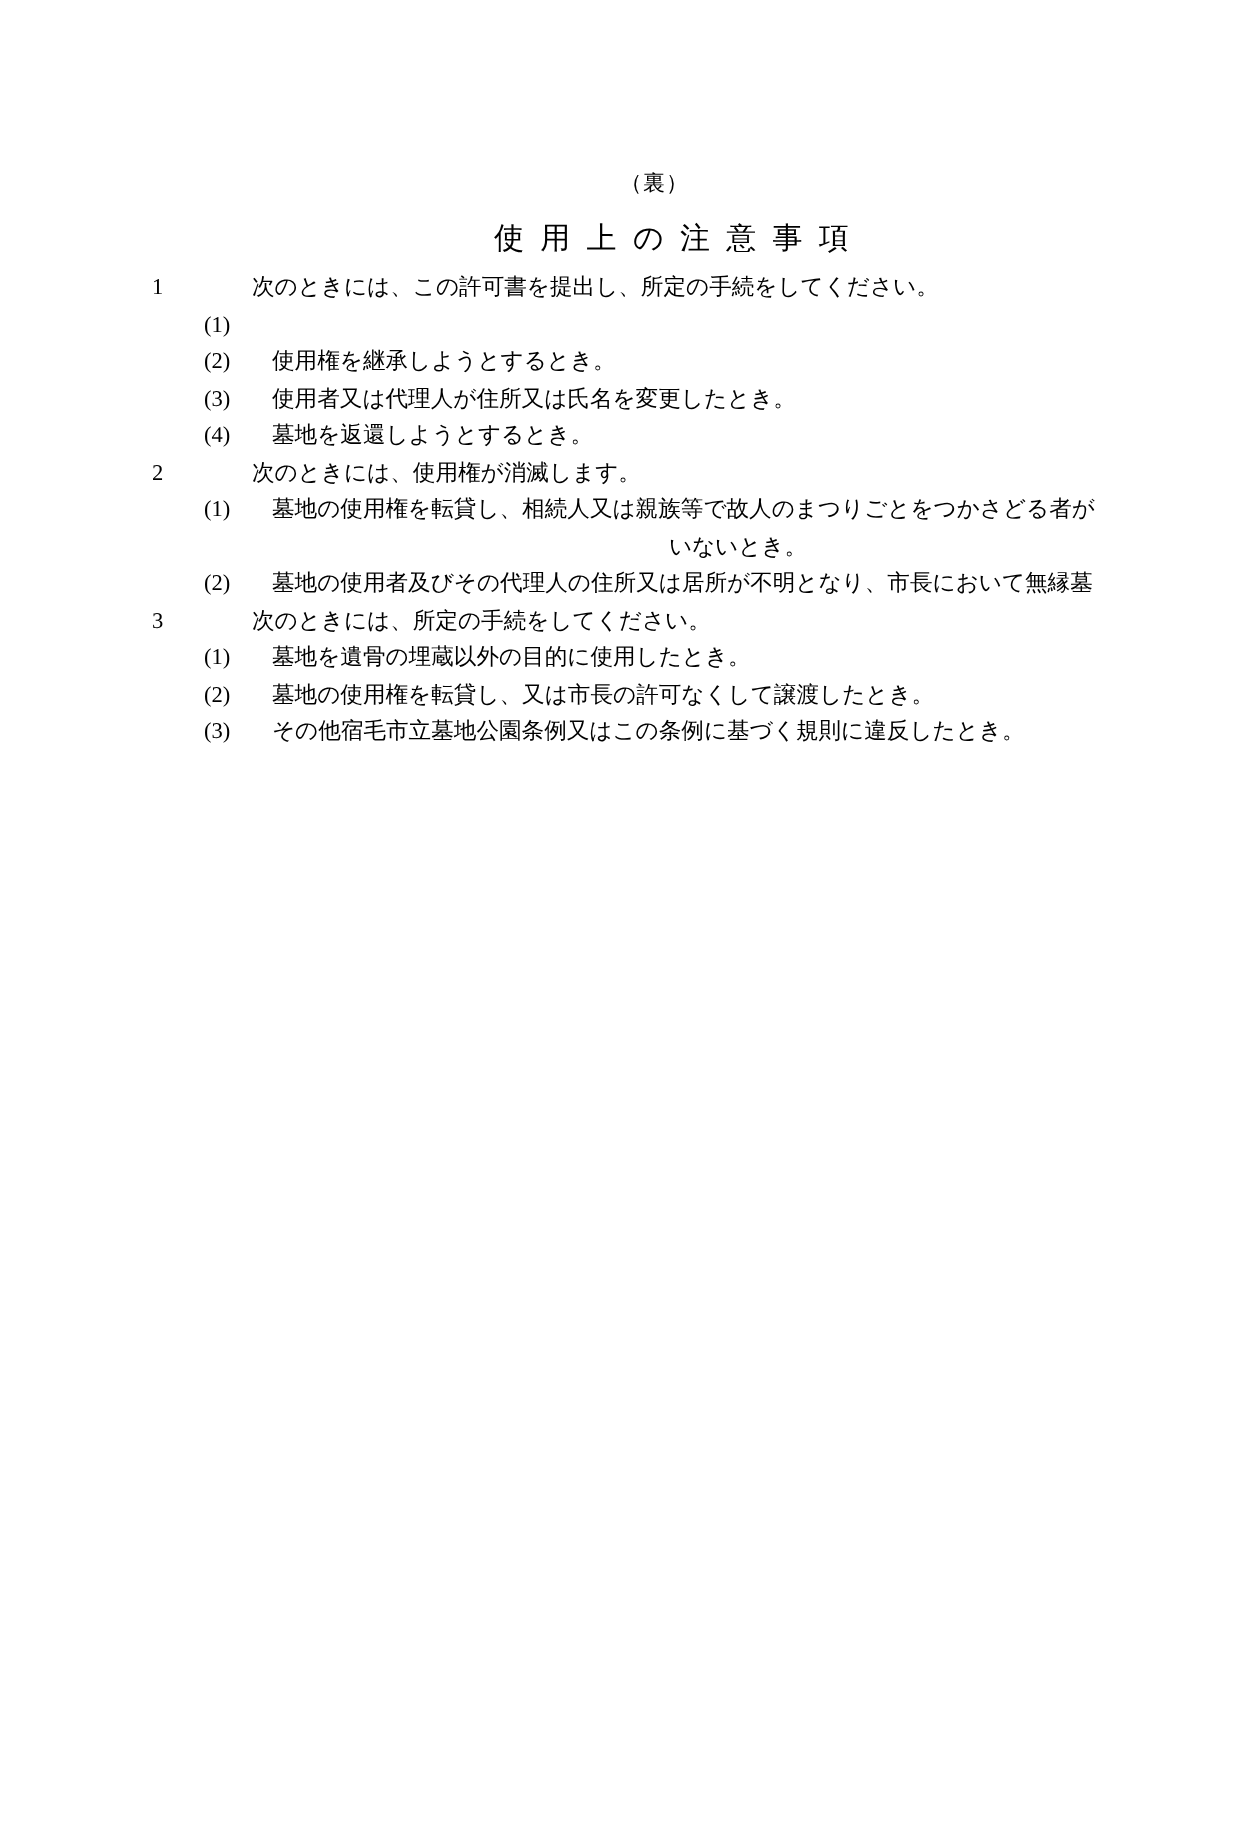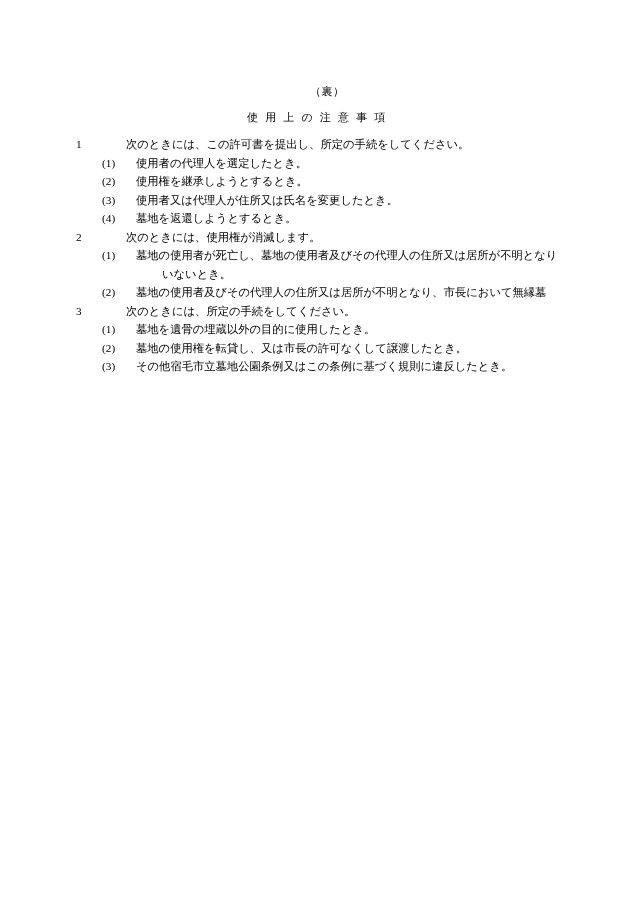--- a/index.html
+++ b/index.html
@@ -25,21 +25,21 @@
     position: absolute;
     top: 84px;
     left: 310px;
     font-size: 11px;
     letter-spacing: 0.5px;
   }
   .doc-title {
     position: absolute;
     top: 110px;
     left: 247px;
-    font-size: 11px;
+    font-size: 15px;
     letter-spacing: 2.2px;
   }
   .content {
     position: absolute;
     top: 136px;
     left: 76px;
     width: 500px;
     font-size: 11.3px;
     line-height: 1.55;
   }
@@ -71,41 +71,41 @@
     width: 34px;
     flex: 0 0 34px;
     text-align: left;
   }
   .sub-text {
     flex: 1 1 auto;
   }
   .cont-line {
     padding-left: 86px;
     margin: 0 0 1px 0;
+    text-align: center;
   }
 </style>
 </head>
 <body>
 
 <div class="page">
 
   <div class="side-mark">（裏）</div>
 
   <div class="doc-title">使  用  上  の  注  意  事  項</div>
 
   <div class="content">
 
     <div class="item">
       <span class="item-num">1</span>
       <span class="item-text">次のときには、この許可書を提出し、所定の手続をしてください。</span>
     </div>
     <div class="sub-list">
       <div class="sub-item">
         <span class="sub-num">(1)</span>
-        <span class="sub-text">使用者の代理人を選定したとき。</span>
       </div>
       <div class="sub-item">
         <span class="sub-num">(2)</span>
         <span class="sub-text">使用権を継承しようとするとき。</span>
       </div>
       <div class="sub-item">
         <span class="sub-num">(3)</span>
         <span class="sub-text">使用者又は代理人が住所又は氏名を変更したとき。</span>
       </div>
       <div class="sub-item">
@@ -114,21 +114,21 @@
       </div>
     </div>
 
     <div class="item">
       <span class="item-num">2</span>
       <span class="item-text">次のときには、使用権が消滅します。</span>
     </div>
     <div class="sub-list">
       <div class="sub-item">
         <span class="sub-num">(1)</span>
-        <span class="sub-text">墓地の使用者が死亡し、墓地の使用者及びその代理人の住所又は居所が不明となり</span>
+        <span class="sub-text">墓地の使用権を転貸し、相続人又は親族等で故人のまつりごとをつかさどる者が</span>
       </div>
       <div class="cont-line">いないとき。</div>
       <div class="sub-item">
         <span class="sub-num">(2)</span>
         <span class="sub-text">墓地の使用者及びその代理人の住所又は居所が不明となり、市長において無縁墓</span>
       </div>
     </div>
 
     <div class="item">
       <span class="item-num">3</span>

